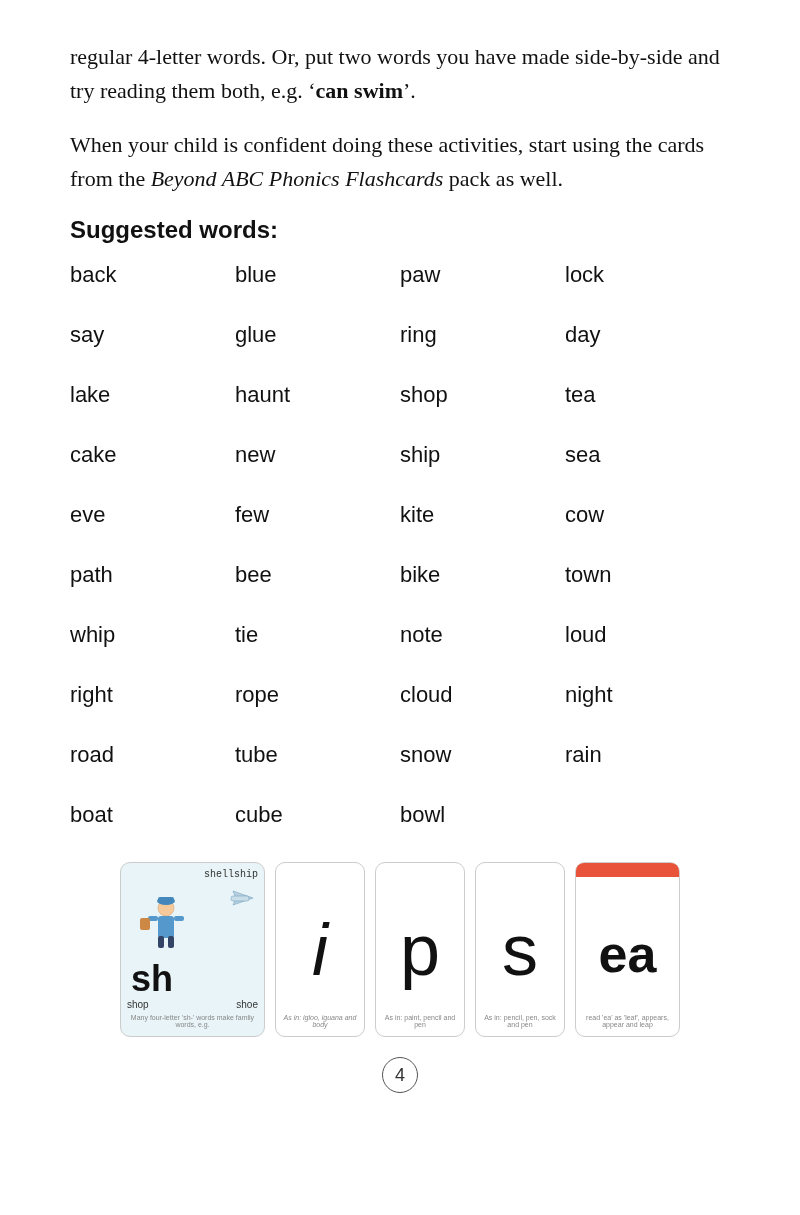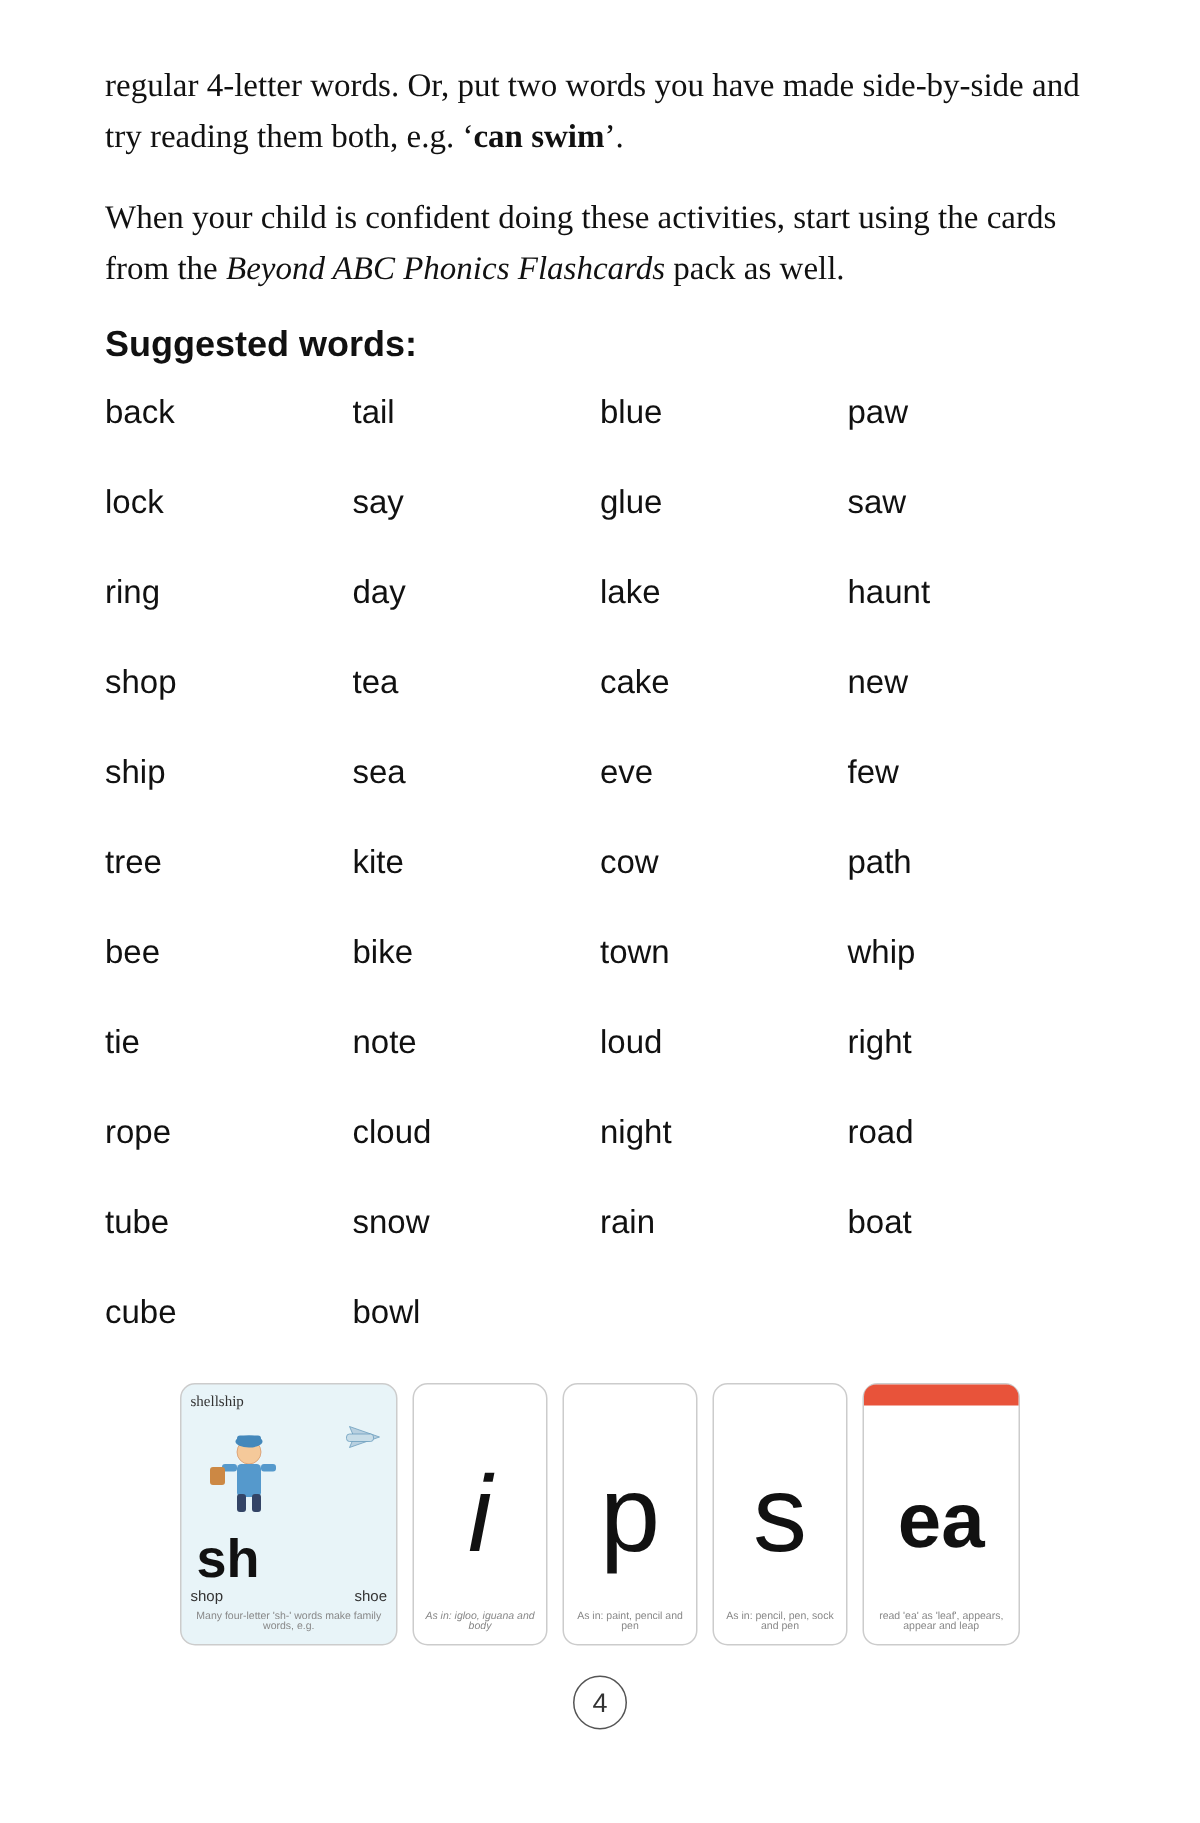--- a/index.html
+++ b/index.html
@@ -87,24 +87,24 @@
 
     .card-sh-inner {
       width: 100%;
       display: flex;
       flex-direction: column;
       align-items: flex-start;
     }
 
     .card-sh-labels {
       display: flex;
-      justify-content: flex-start;
+      justify-content: flex-end;
       width: 100%;
       font-size: 10px;
-      font-family: Liberation Serif, serif;
+      font-family: Liberation Mono, monospace;
       color: #333;
       margin-bottom: 4px;
     }
 
     .card-sh-big {
       font-size: 36px;
       font-weight: bold;
       font-family: Arial, sans-serif;
       color: #111;
       line-height: 1;
@@ -200,45 +200,42 @@
 
   <p class="intro-text">
     <span>When your child is confident doing these activities, start using the cards from the </span><em class="bold-italic">Beyond ABC Phonics Flashcards</em><span> pack as well.</span>
   </p>
 
   <div class="suggested-heading">Suggested words:</div>
 
   <div class="word-grid">
 
     <div class="word-cell">back</div>
-    <div class="word-cell">tail</div>
     <div class="word-cell">blue</div>
     <div class="word-cell">paw</div>
 
     <div class="word-cell">lock</div>
     <div class="word-cell">say</div>
     <div class="word-cell">glue</div>
-    <div class="word-cell">saw</div>
 
     <div class="word-cell">ring</div>
     <div class="word-cell">day</div>
     <div class="word-cell">lake</div>
     <div class="word-cell">haunt</div>
 
     <div class="word-cell">shop</div>
     <div class="word-cell">tea</div>
     <div class="word-cell">cake</div>
     <div class="word-cell">new</div>
 
     <div class="word-cell">ship</div>
     <div class="word-cell">sea</div>
     <div class="word-cell">eve</div>
     <div class="word-cell">few</div>
 
-    <div class="word-cell">tree</div>
     <div class="word-cell">kite</div>
     <div class="word-cell">cow</div>
 
     <div class="word-cell">path</div>
     <div class="word-cell">bee</div>
     <div class="word-cell">bike</div>
     <div class="word-cell">town</div>
 
     <div class="word-cell">whip</div>
     <div class="word-cell">tie</div>

